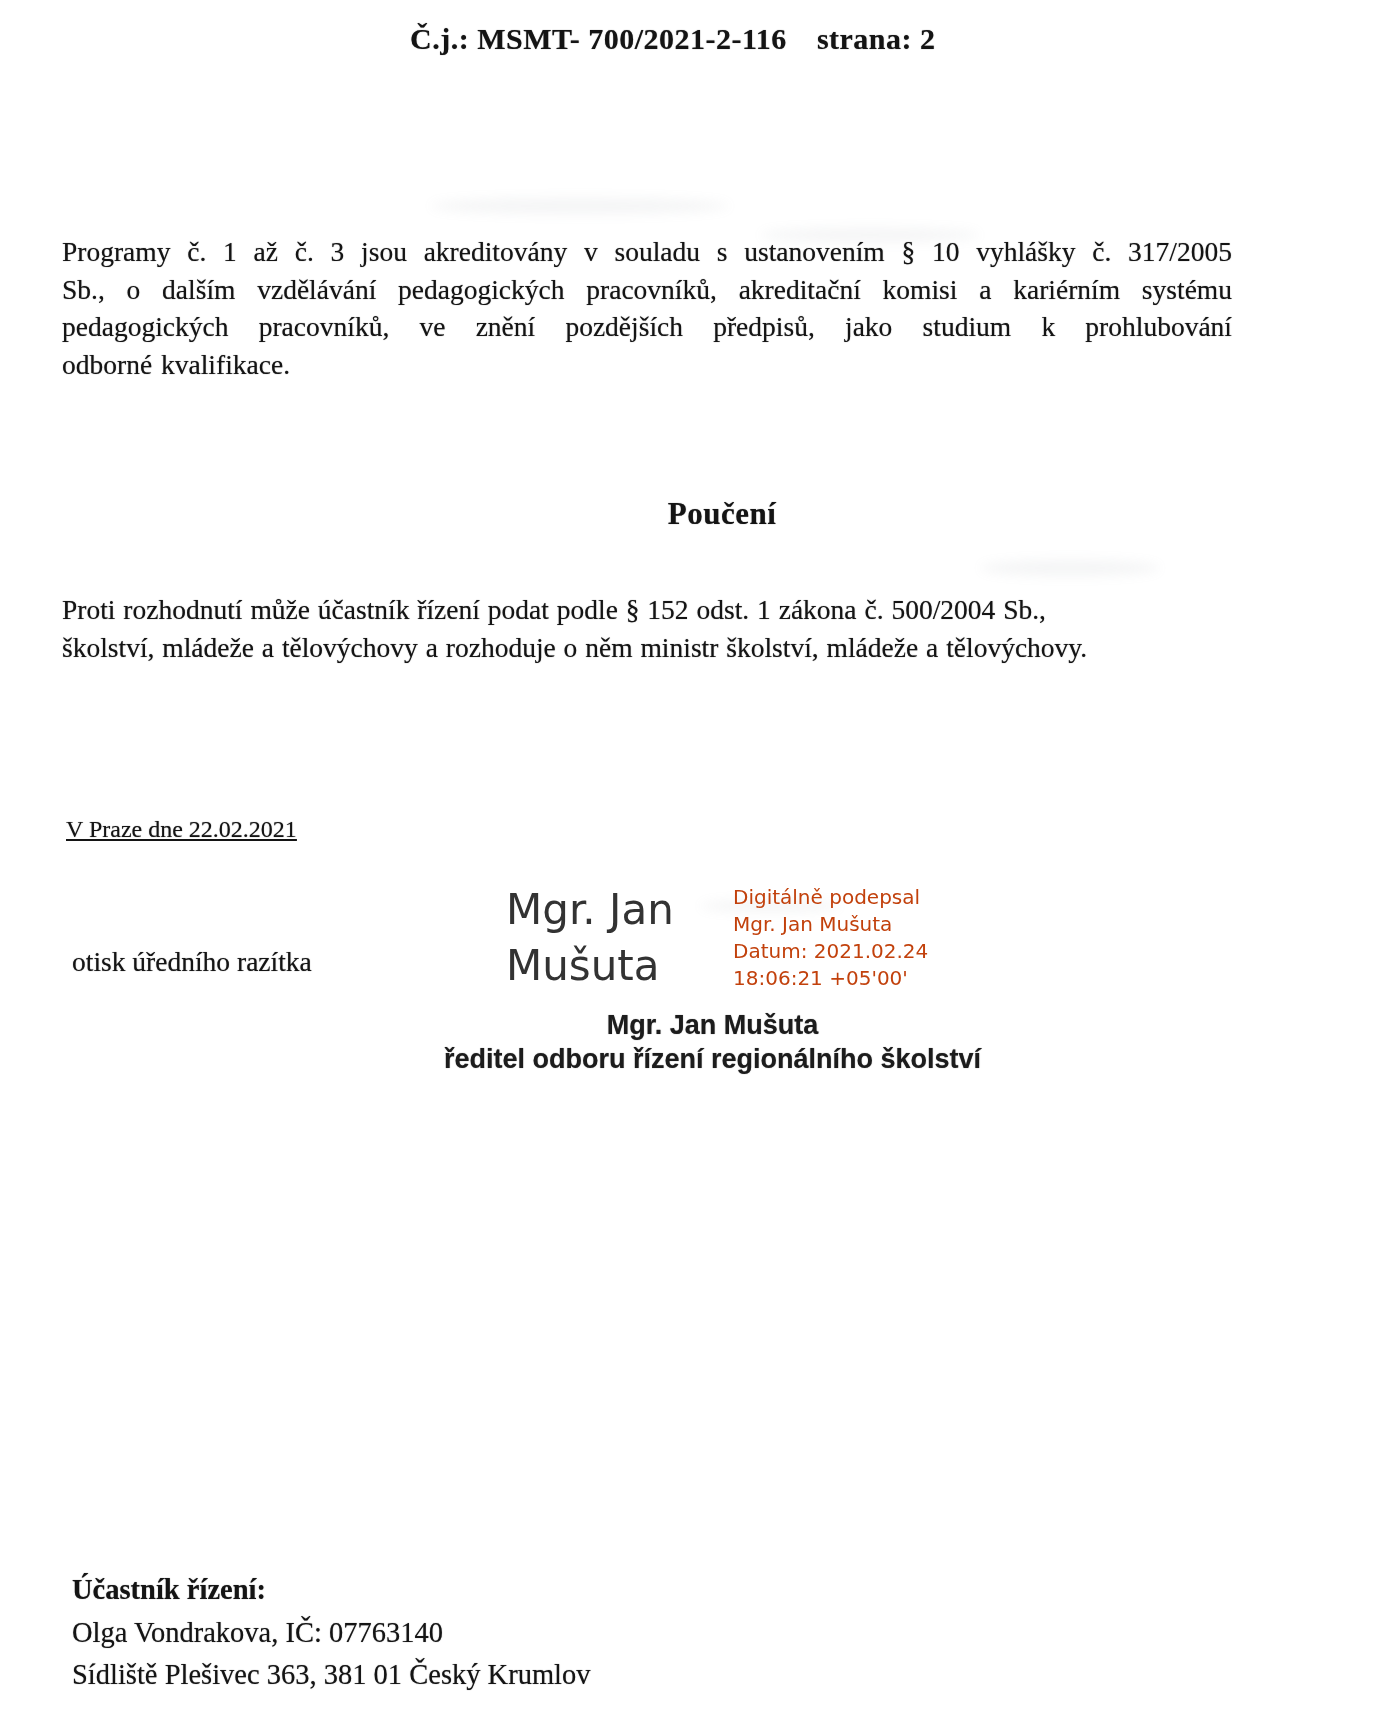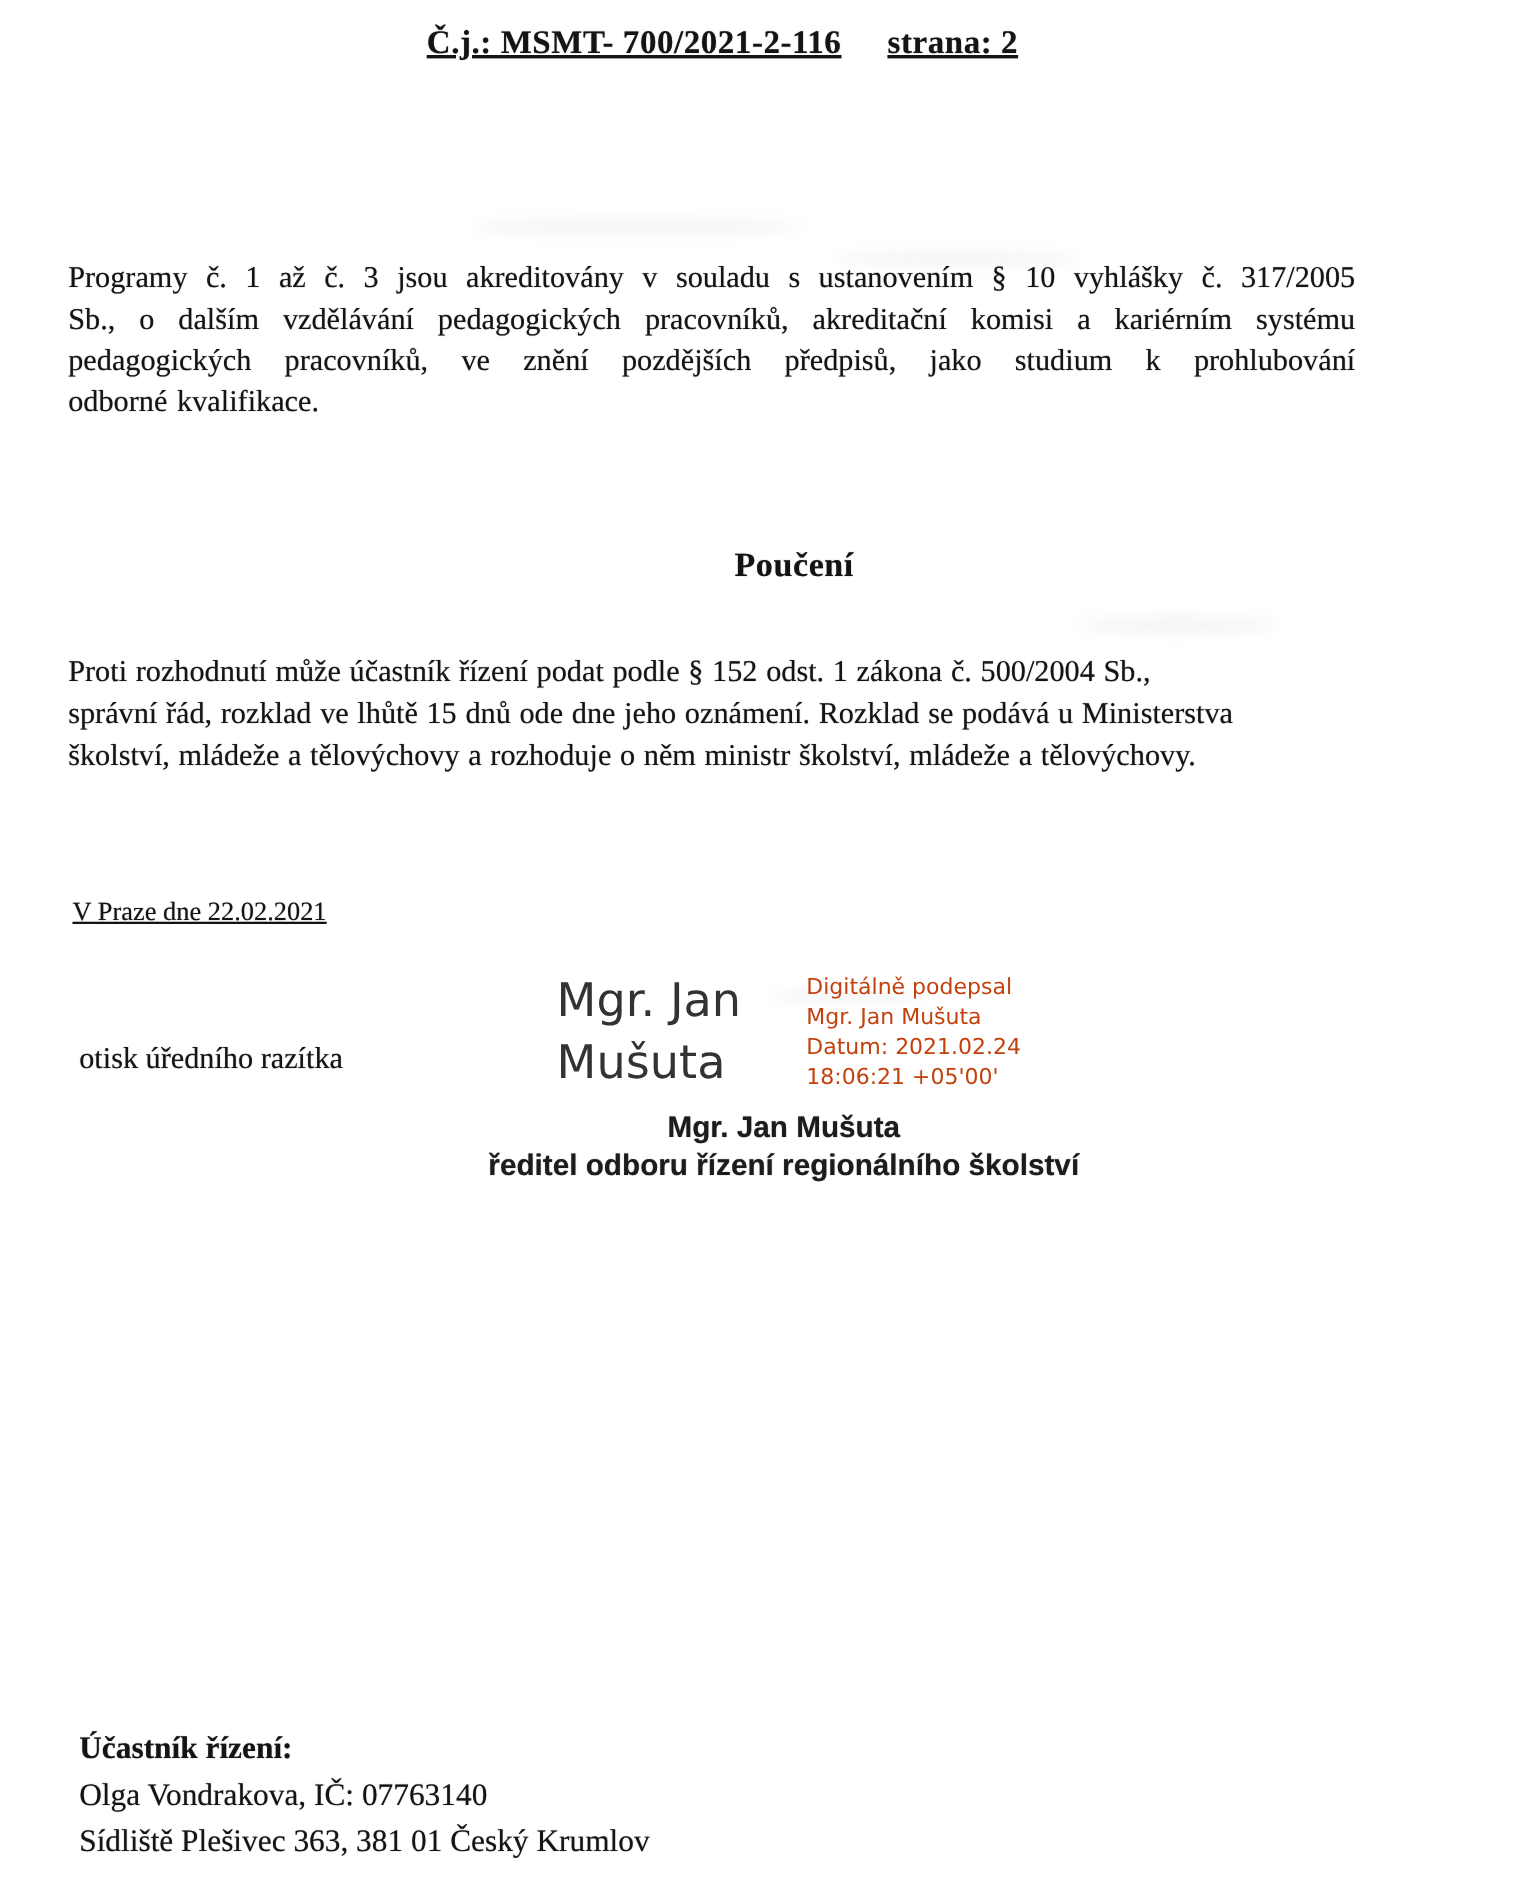--- a/index.html
+++ b/index.html
@@ -8,25 +8,24 @@
     width:1380px;height:1723px;
     background:#ffffff;
     overflow:hidden;
     font-family:"Liberation Serif","DejaVu Serif",serif;
     color:#141414;
   }
   .ink{ text-shadow:0 0 1px rgba(10,10,10,0.55); }
 
   
   .header{
-    position:absolute; left:388px; top:22px;
-    display:flex; gap:42px;
+    position:absolute; left:410px; top:22px;
+    display:flex; gap:30px;
     font-size:30px; font-weight:700; letter-spacing:0.5px;
     white-space:nowrap;
-    text-decoration:underline;
   }
 
   
   .para1{
     position:absolute; left:62px; top:233px; width:1170px;
     font-size:27.5px; line-height:37.5px; word-spacing:2px;
   }
   
   .para2{
     position:absolute; left:62px; top:591px; width:1200px;
@@ -107,21 +106,20 @@
     <div class="line just">Programy č. 1 až č. 3 jsou akreditovány v souladu s ustanovením § 10 vyhlášky č. 317/2005</div>
     <div class="line just">Sb., o dalším vzdělávání pedagogických pracovníků, akreditační komisi a kariérním systému</div>
     <div class="line just">pedagogických pracovníků, ve znění pozdějších předpisů, jako studium k prohlubování</div>
     <div class="line">odborné kvalifikace.</div>
   </div>
 
   <h2 class="section-heading ink">Poučení</h2>
 
   <div class="para2 ink">
     <div class="line">Proti rozhodnutí může účastník řízení podat podle § 152 odst. 1 zákona č. 500/2004 Sb.,</div>
-    <div class="line">správní řád, rozklad ve lhůtě 15 dnů ode dne jeho oznámení. Rozklad se podává u Ministerstva</div>
     <div class="line">školství, mládeže a tělovýchovy a rozhoduje o něm ministr školství, mládeže a tělovýchovy.</div>
   </div>
 
   <div class="place-date ink">V Praze dne 22.02.2021</div>
 
   <div class="stamp-note ink">otisk úředního razítka</div>
 
   <div class="sig-big">
     <div>Mgr. Jan</div>
     <div>Mušuta</div>

